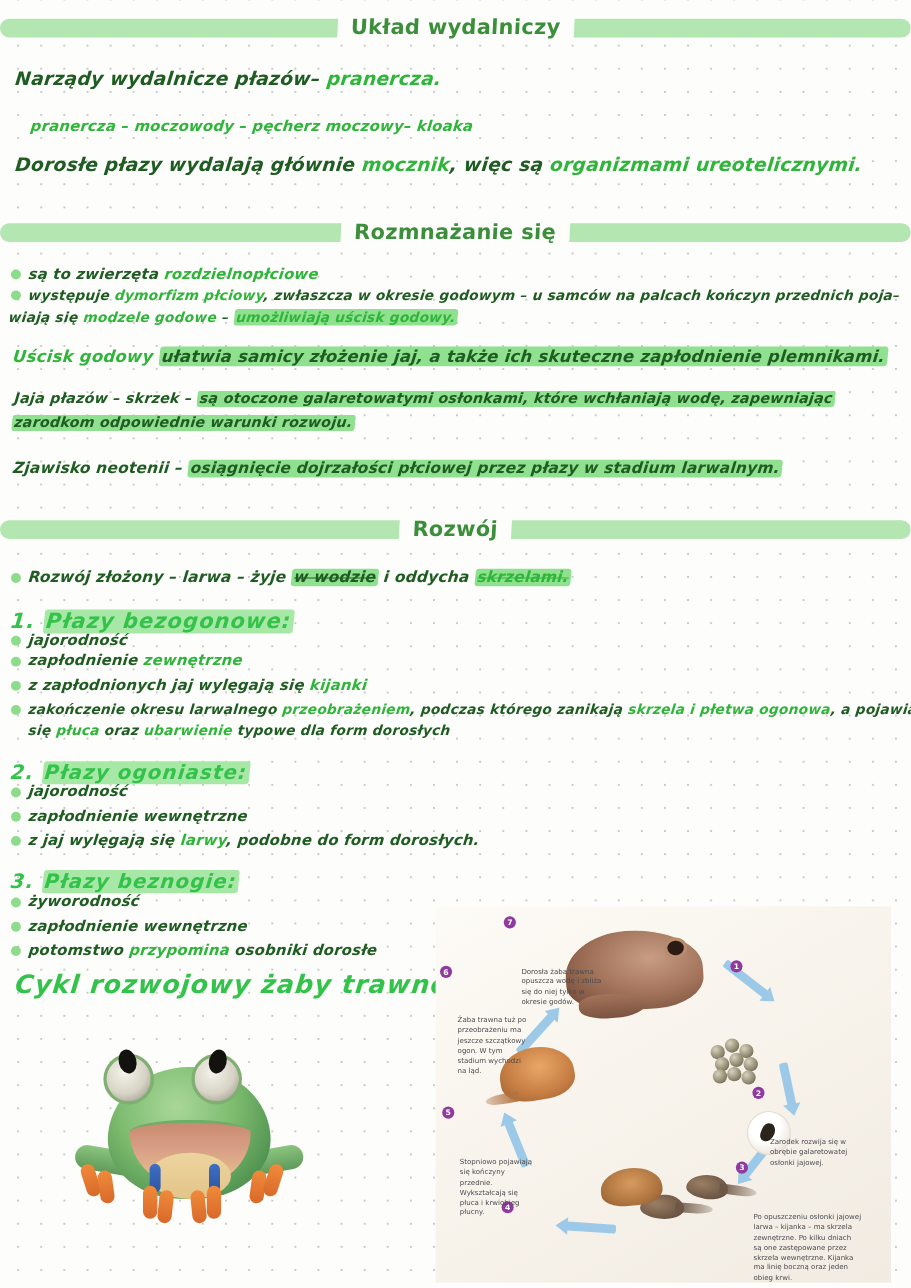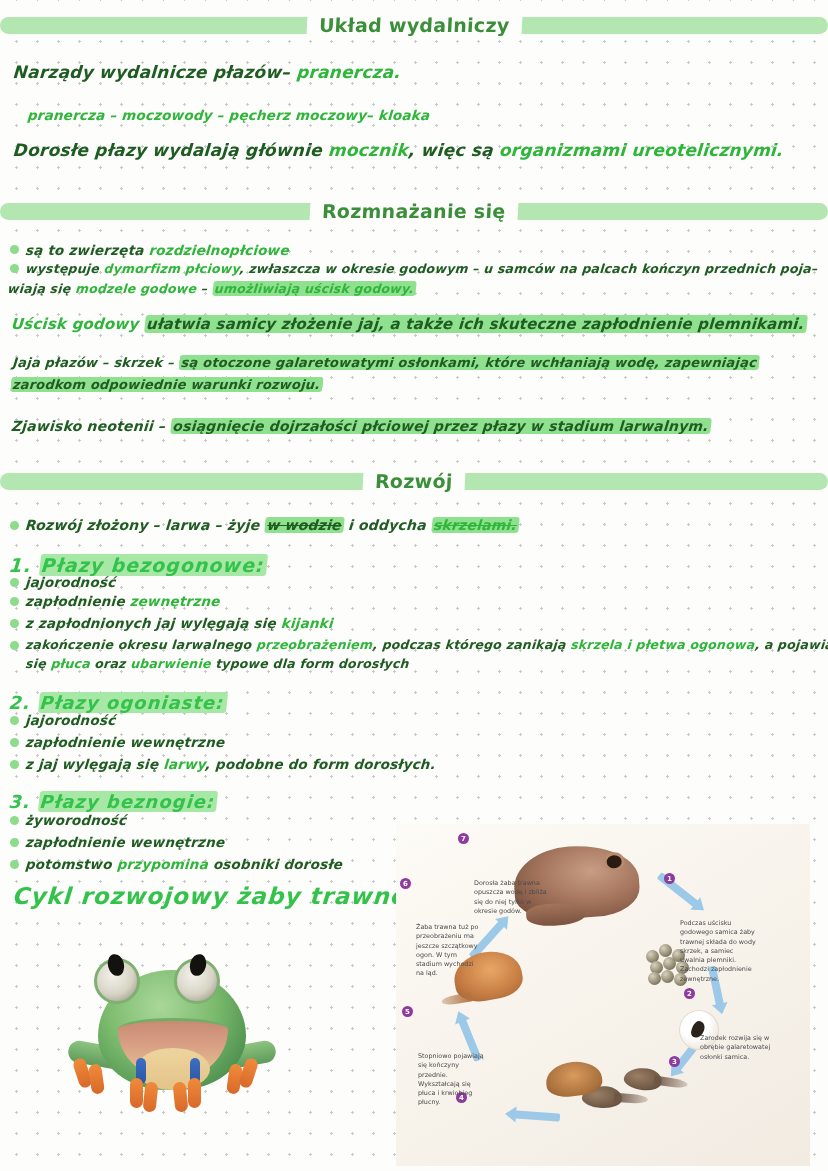--- a/index.html
+++ b/index.html
@@ -444,26 +444,26 @@
   <div class="embryo"></div>
   <div class="tadpole tp1"></div>
   <div class="tadpole tp2"></div>
   <div class="juvenile"></div>
   <div class="froglet"></div>
 
   <div class="num" style="left:62px; top:9px">7</div>
   <div class="cyc-txt" style="left:78px; top:8px; width:80px">Dorosła żaba trawna opuszcza wodę i zbliża się do niej tylko w okresie godów.</div>
 
   <div class="num" style="left:268px; top:49px">1</div>
-  <div class="cyc-txt" style="left:284px; top:48px; width:78px">Podczas uścisku godowego samica żaby trawnej składa do wody skrzek, a samiec uwalnia plemniki. Zachodzi zapłodnienie zewnętrzne.</div>
 
   <div class="num" style="left:288px; top:164px">2</div>
-  <div class="cyc-txt" style="left:304px; top:163px; width:72px">Zarodek rozwija się w obrębie galaretowatej osłonki samica.</div>
+  <div class="cyc-txt" style="left:304px; top:163px; width:72px">Zarodek rozwija się w obrębie galaretowatej osłonki jajowej.</div>
 
   <div class="num" style="left:273px; top:232px">3</div>
+  <div class="cyc-txt" style="left:289px; top:231px; width:98px">Po opuszczeniu osłonki jajowej larwa – kijanka – ma skrzela zewnętrzne. Po kilku dniach są one zastępowane przez skrzela wewnętrzne. Kijanka ma linię boczną oraz jeden obieg krwi.</div>
 
   <div class="num" style="left:60px; top:268px">4</div>
 
   <div class="num" style="left:6px; top:182px">5</div>
   <div class="cyc-txt" style="left:22px; top:181px; width:68px">Stopniowo pojawiają się kończyny przednie. Wykształcają się płuca i krwiobieg płucny.</div>
 
   <div class="num" style="left:4px; top:54px">6</div>
   <div class="cyc-txt" style="left:20px; top:52px; width:66px">Żaba trawna tuż po przeobrażeniu ma jeszcze szczątkowy ogon. W tym stadium wychodzi na ląd.</div>
 </div>
 

